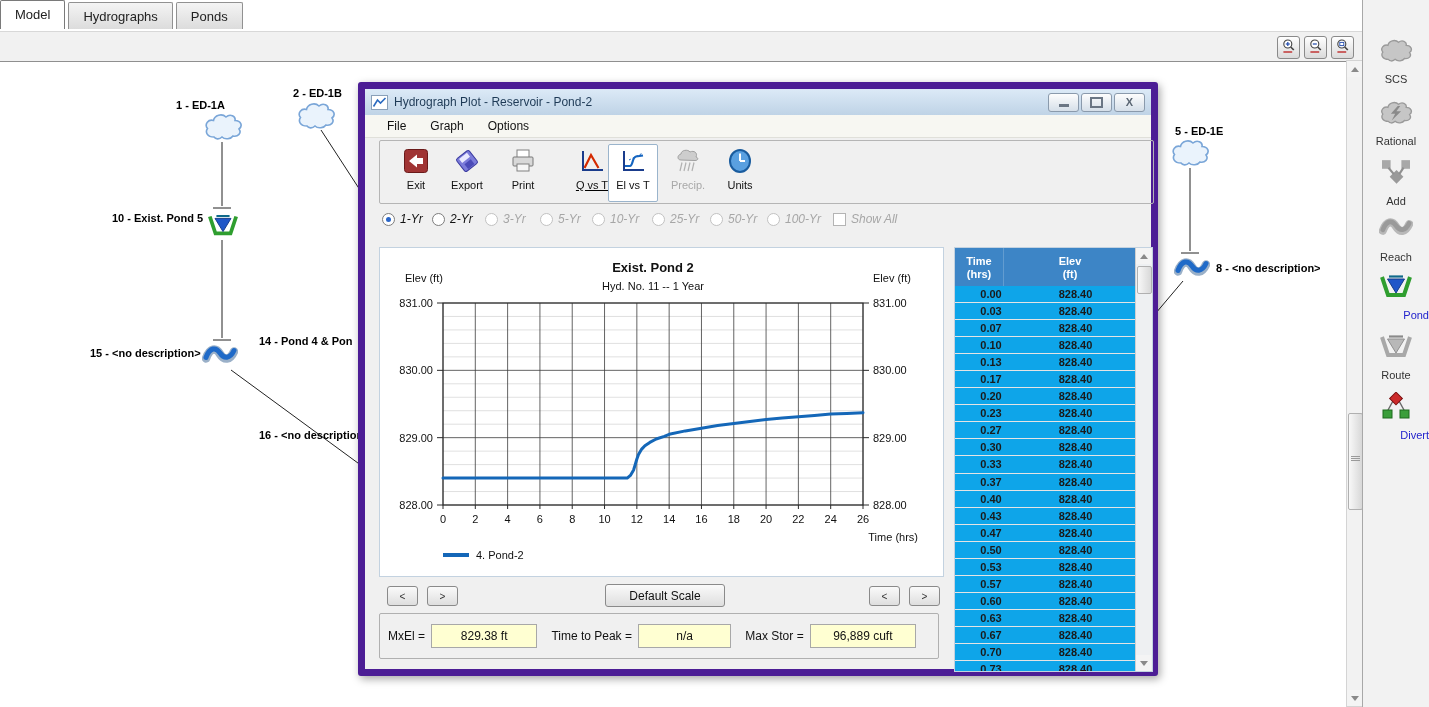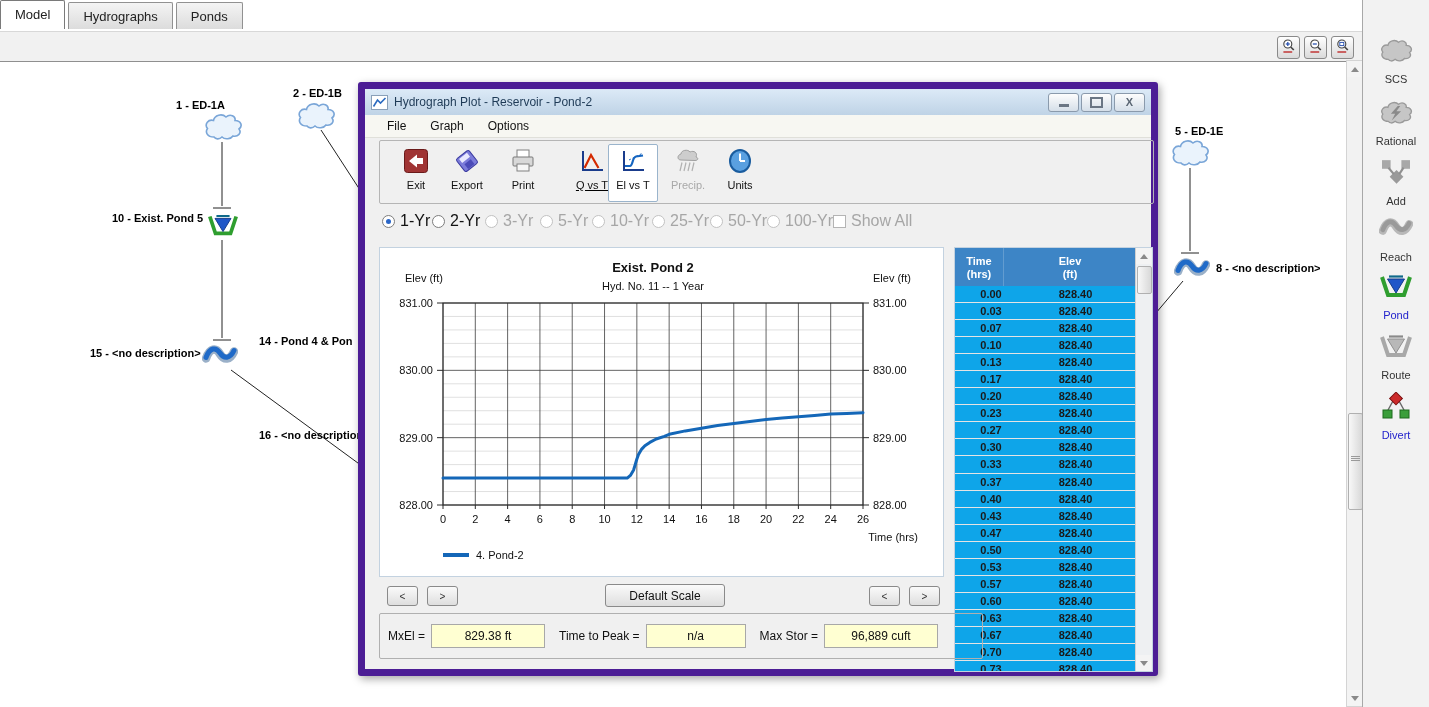--- a/index.html
+++ b/index.html
@@ -34,21 +34,21 @@
   .tri-down{width:0;height:0;border-left:4px solid transparent;border-right:4px solid transparent;border-top:5px solid #8a8a8a;}
   .sb-thumb{position:absolute;left:1px;width:13px;background:linear-gradient(90deg,#f8f8f8,#d8d8d8);border:1px solid #b0b0b0;border-radius:2px;}
   .grip{height:1px;background:#9a9a9a;margin:1px 2px;}
 
   
   .sidebar{position:absolute;right:0;top:0;width:66px;height:707px;background:#f2f2f2;border-left:1px solid #a8a8a8;z-index:6;}
   .tool{position:absolute;left:0;width:66px;text-align:center;cursor:pointer;}
   .tool .ticon{display:block;margin:0 auto;width:34px;height:28px;}
   .tool .ticon svg{width:34px;height:28px;}
   .tool .tlabel{display:block;font-size:11px;color:#333;margin-top:9px;}
-  .tool.hl .tlabel{color:#2222cc;}
+  .tool.hl .tlabel{color:#2222cc;text-align:right;}
 
   
   .dialog{position:absolute;left:358px;top:82px;width:800px;height:594px;z-index:10;
         background:#f0f0f0;border:7px solid #4c1d95;border-radius:3px;box-shadow:2px 3px 8px rgba(0,0,0,.35);box-sizing:border-box;}
   .titlebar{position:relative;height:26px;background:linear-gradient(#dfeafk,#c2d6e8);background:linear-gradient(#dceaf7,#bfd3e6);
         border-radius:2px 2px 0 0;display:flex;align-items:center;padding:0 6px;}
   .titlebar .dicon{width:17px;height:15px;margin-right:6px;}
   .titlebar .dtitle{font-size:12px;color:#1e3a56;flex:1;}
   .winbtns{display:flex;gap:2px;}
   .wbtn{width:29px;height:17px;border:1px solid #8a9aac;border-radius:3px;background:linear-gradient(#fdfdfd,#d5dfe9);
@@ -66,21 +66,21 @@
   .tbtn .ticn svg{width:26px;height:26px;}
   .tbtn .tlbl{font-size:11px;color:#111;}
   .tbtn.selected{background:#fff;border:1px solid #9ab4cc;}
   .tbtn.disabled{cursor:default;}
   .tbtn.disabled .tlbl{color:#a8a8a8;}
   .hydbox{position:absolute;left:448px;top:7px;width:250px;height:48px;background:#fff;border:1px solid #7a7a7a;
         display:flex;align-items:center;justify-content:center;font-size:12px;color:#111;}
 
   .year-row{position:absolute;left:0;top:123px;width:800px;height:18px;}
   .yr{position:absolute;top:0;display:flex;align-items:center;gap:5px;cursor:pointer;}
-  .yr .yrl{font-size:16px;color:#111;}
+  .yr .yrl{font-size:12px;color:#111;font-style:italic;}
   .yr.disabled .yrl{color:#a6a6a6;}
   .rb{width:13px;height:13px;border-radius:50%;background:#fff;border:1px solid #7d7d7d;box-sizing:border-box;position:relative;}
   .rb.sel::after{content:"";position:absolute;left:3px;top:3px;width:5px;height:5px;border-radius:50%;background:#2a66c8;}
   .rb.dis{border-color:#c2c2c2;}
   .cb{width:13px;height:13px;background:#fff;border:1px solid #b4b4b4;box-sizing:border-box;}
 
   .chart-panel{position:absolute;left:14px;top:158px;width:565px;height:330px;background:#fff;border:1px solid #c3d2e0;box-sizing:border-box;}
   .chart-panel svg{display:block;font-family:"Liberation Sans",sans-serif;}
 
   .table-panel{position:absolute;left:589px;top:158px;width:199px;height:425px;background:#0ea5e9;border:1px solid #c3d2e0;box-sizing:border-box;}
@@ -93,21 +93,21 @@
   .td1{width:48px;text-align:center;padding-left:12px;}
   .td2{flex:1;text-align:center;}
   .tbl-scroll{position:absolute;right:0;top:0;width:17px;height:423px;background:#eef0f2;border-left:1px solid #d0d0d0;box-sizing:border-box;}
 
   .nav-row{position:absolute;left:14px;top:497px;width:773px;height:20px;}
   .navbtn{position:absolute;top:0;width:29px;height:18px;border:1px solid #8a8a8a;border-radius:3px;
         background:linear-gradient(#fafafa,#dedede);font-size:10px;color:#333;display:flex;align-items:center;justify-content:center;cursor:pointer;}
   .dsbtn{position:absolute;left:226px;top:-2px;width:118px;height:21px;border:1px solid #8a8a8a;border-radius:3px;
         background:linear-gradient(#fafafa,#dedede);font-size:12px;color:#111;display:flex;align-items:center;justify-content:center;cursor:pointer;}
 
-  .results-group{position:absolute;left:14px;top:524px;width:604px;height:46px;border:1px solid #b0b0b0;border-radius:2px;
+  .results-group{position:absolute;left:14px;top:524px;width:560px;height:46px;border:1px solid #b0b0b0;border-radius:2px;
         display:flex;align-items:center;padding:0 8px;box-sizing:border-box;}
   .rlabel{font-size:12px;color:#111;white-space:nowrap;margin-right:6px;}
   .rfield{height:22px;background:#ffffd2;border:1px solid #a8a8a8;font-size:12px;color:#111;
         display:inline-flex;align-items:center;justify-content:center;margin-right:14px;}
 </style>
 </head>
 <body>
 
 <div class="app">
 

